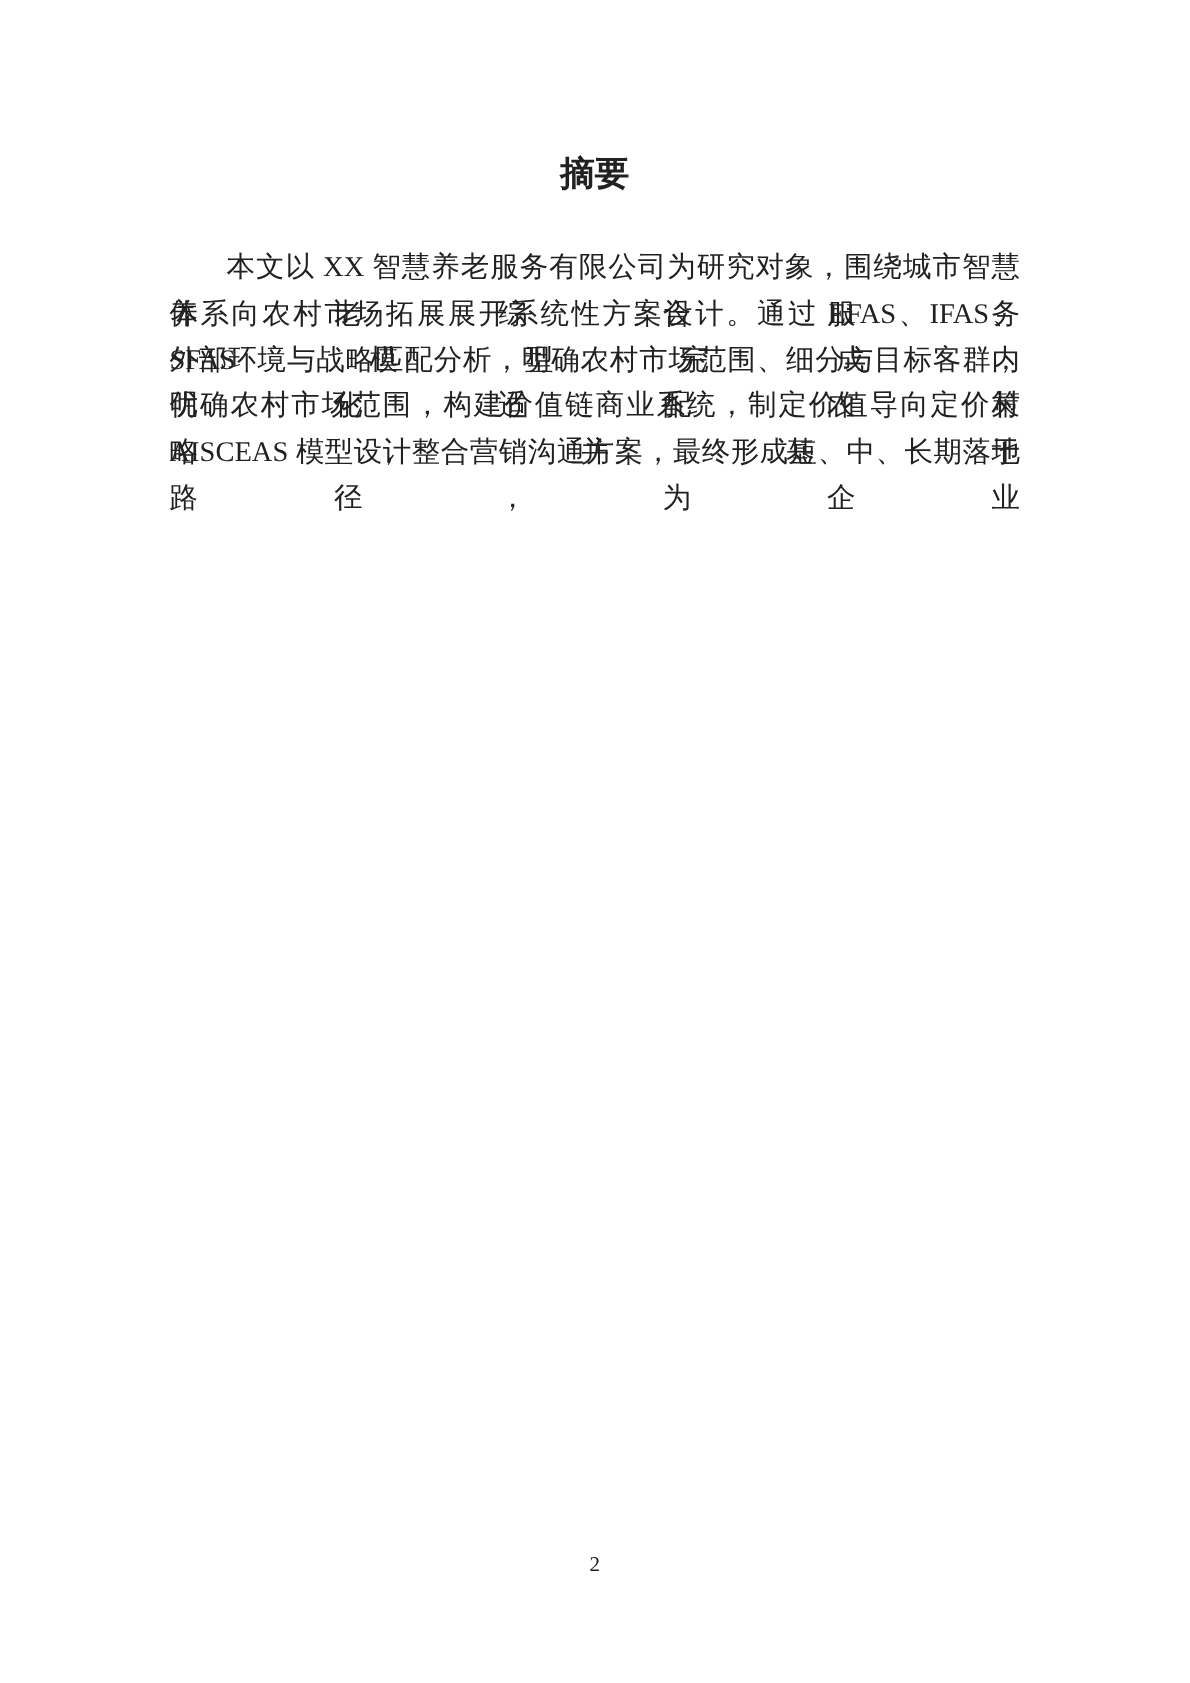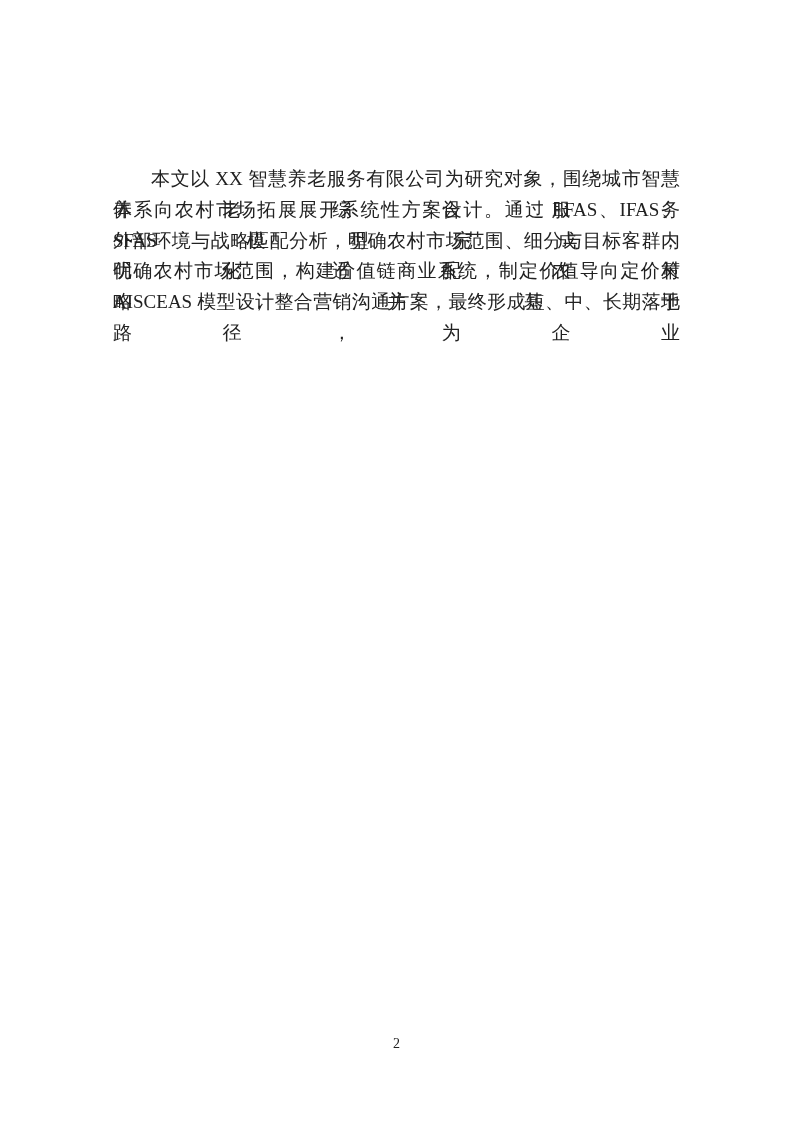--- a/index.html
+++ b/index.html
@@ -66,20 +66,21 @@
       font-size: 14px;
       line-height: 20px;
       color: var(--text, #212121);
     }
   </style>
 </head>
 <body>
 
 <div class="page">
 
+  <h1 class="doc-title">摘要</h1>
 
   <div class="abstract">
     <p class="line first justify">本文以 XX 智慧养老服务有限公司为研究对象，围绕城市智慧养老综合服务</p>
     <p class="line justify">体系向农村市场拓展展开系统性方案设计。通过 EFAS、IFAS、SFAS 模型完成内</p>
     <p class="line justify">外部环境与战略匹配分析，明确农村市场范围、细分与目标客群，优化适配农村</p>
     <p class="line justify">明确农村市场范围，构建价值链商业系统，制定价值导向定价策略，并基于</p>
     <p class="line justify">AISCEAS 模型设计整合营销沟通方案，最终形成短、中、长期落地路径，为企业</p>
   </div>
 
   <div class="footer">

